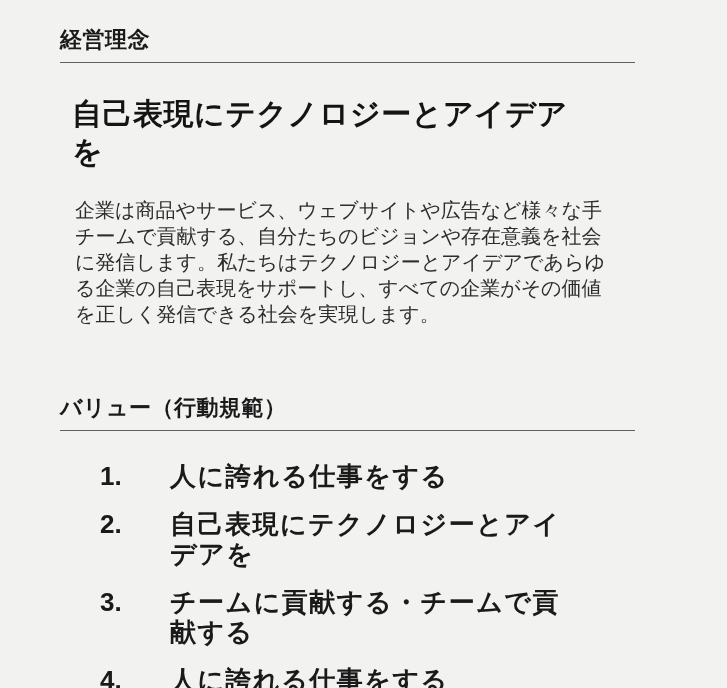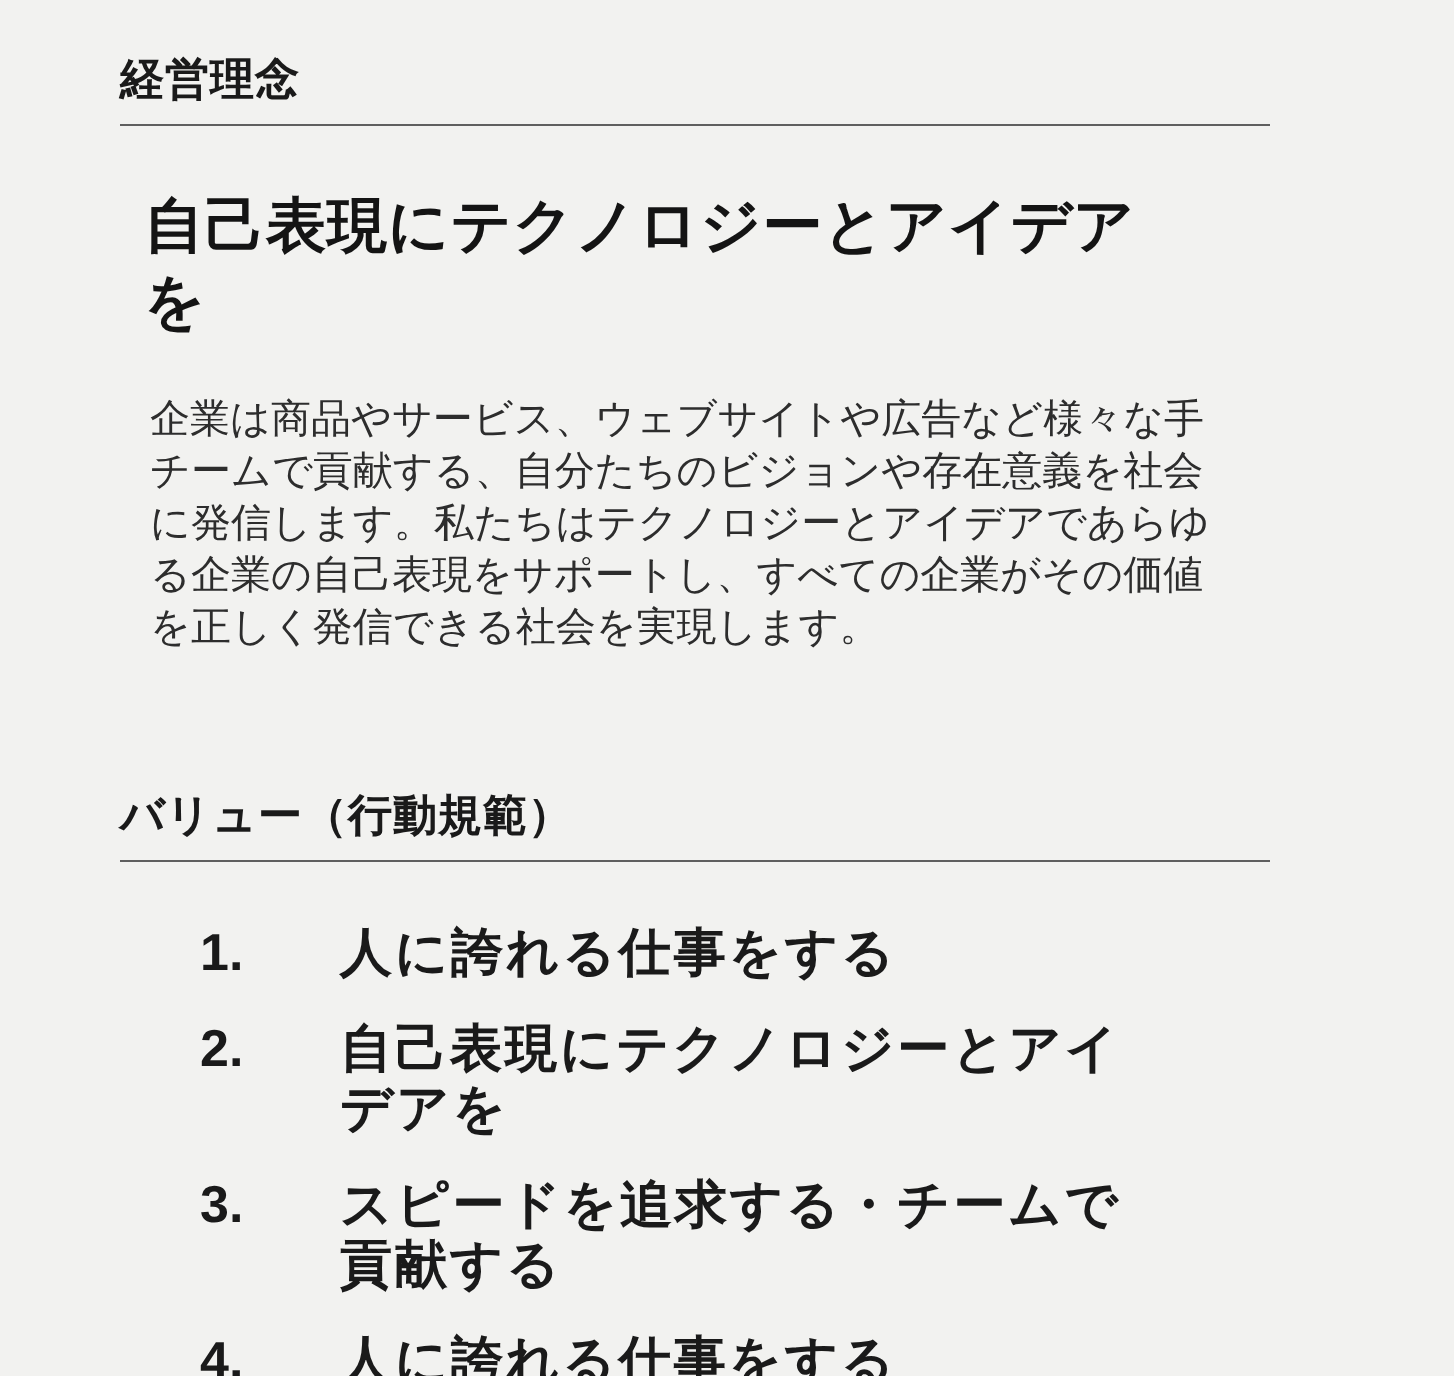--- a/index.html
+++ b/index.html
@@ -104,21 +104,21 @@
       <li class="value-item">
         <span class="value-number">1.</span>
         <span class="value-label">人に誇れる仕事をする</span>
       </li>
       <li class="value-item">
         <span class="value-number">2.</span>
         <span class="value-label">自己表現にテクノロジーとアイデアを</span>
       </li>
       <li class="value-item">
         <span class="value-number">3.</span>
-        <span class="value-label">スピードを追求する・チームで貢献する</span>
+        <span class="value-label">チームに貢献する・チームで貢献する</span>
       </li>
       <li class="value-item">
         <span class="value-number">4.</span>
         <span class="value-label">人に誇れる仕事をする</span>
       </li>
       <li class="value-item">
         <span class="value-number">5.</span>
       </li>
 
     </ol>

